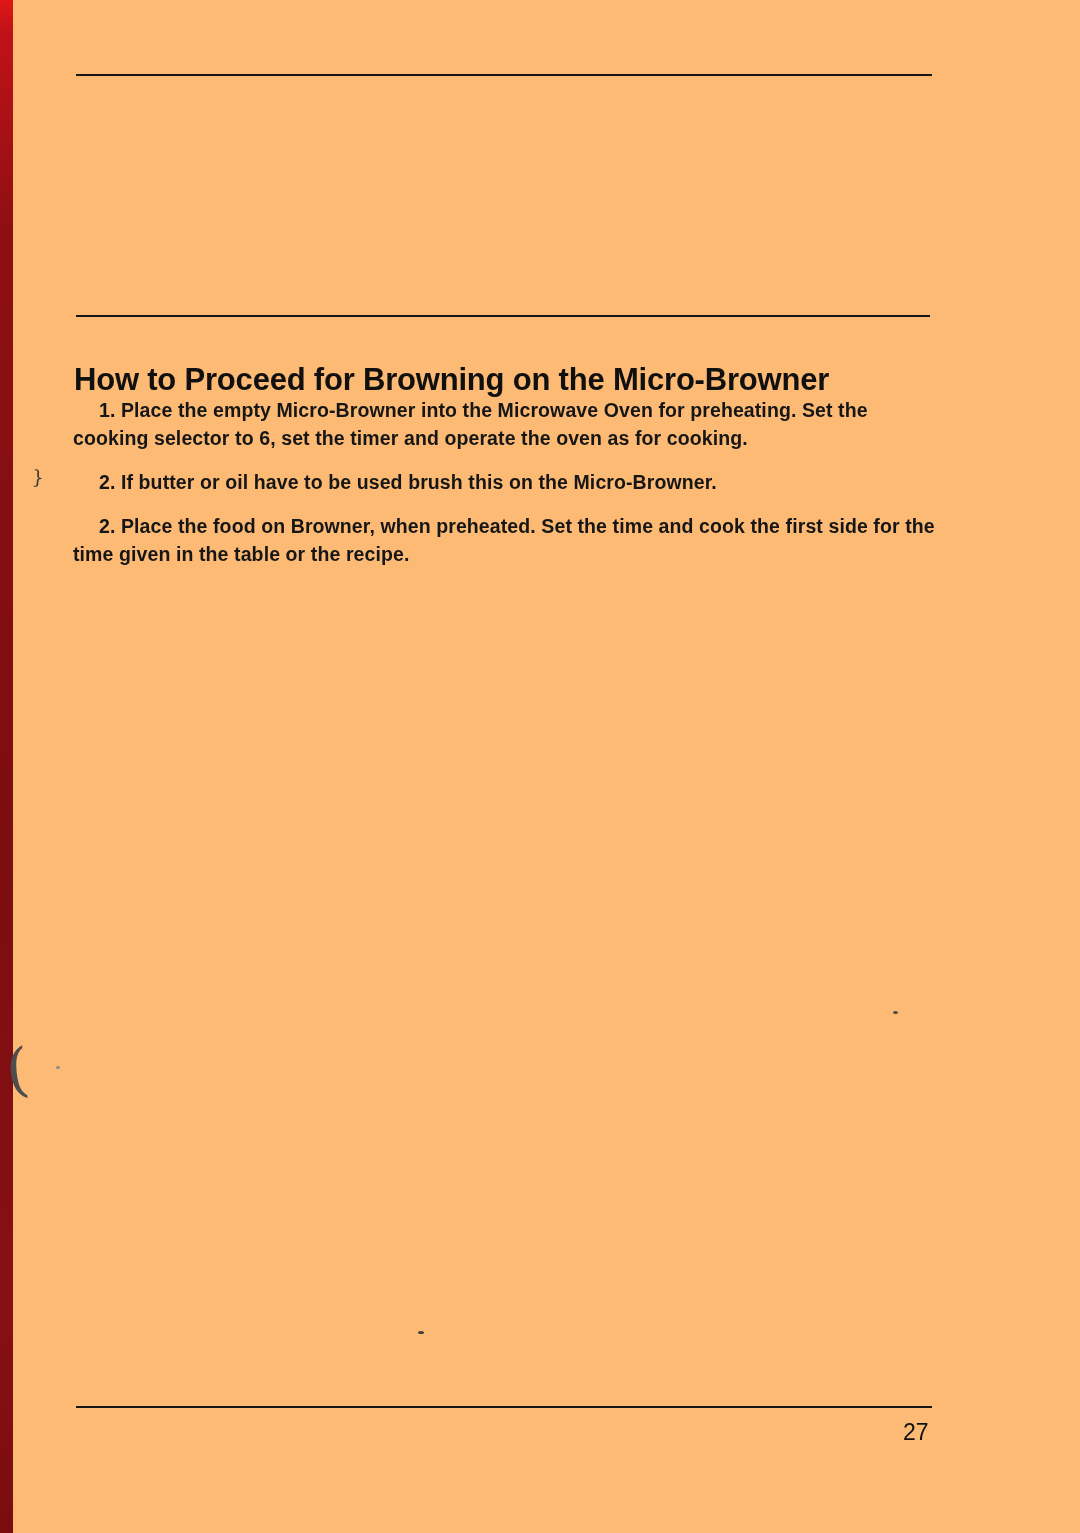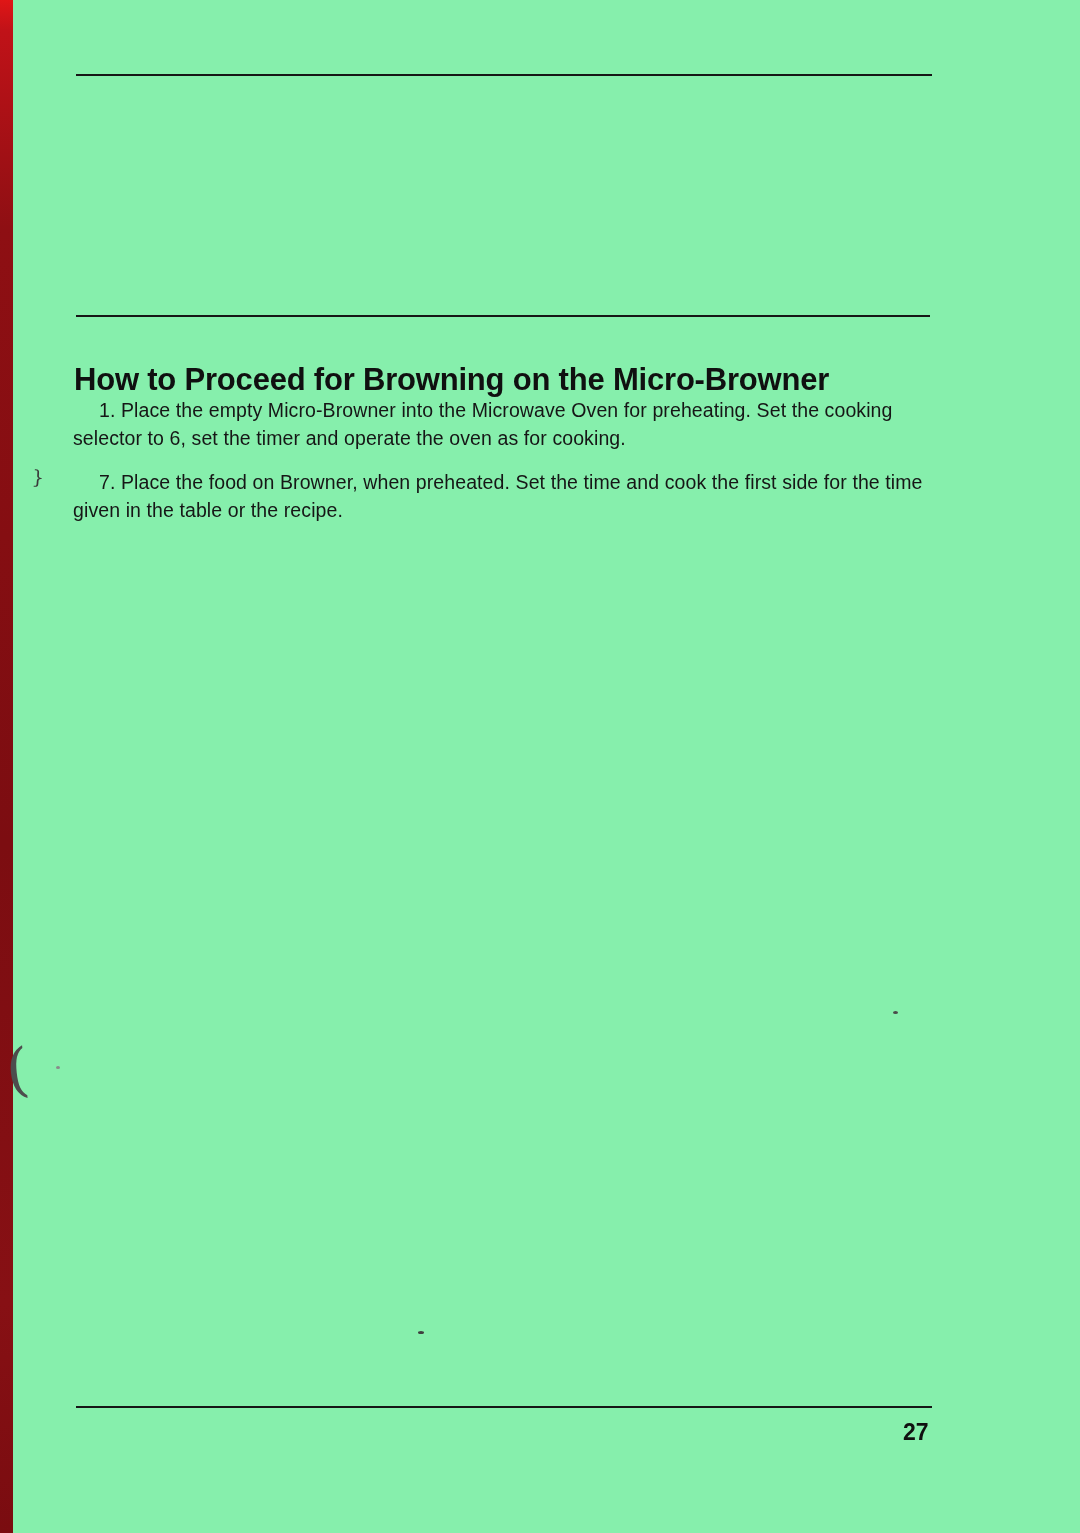--- a/index.html
+++ b/index.html
@@ -4,21 +4,21 @@
 <style>
   html, body {
     margin: 0;
     padding: 0;
     background: #ffffff;
   }
   #page {
     position: relative;
     width: 1080px;
     height: 1533px;
-    background: #86efac;
+    background: #fdba74;
     overflow: hidden;
     font-family: "Liberation Sans", sans-serif;
     color: #141414;
   }
 
   
   .edge-strip {
     position: absolute;
     left: 0; top: 0;
     width: 13px; height: 100%;
@@ -51,32 +51,32 @@
   .body-copy {
     position: absolute;
     left: 73px;
     top: 396px;
     width: 868px;
   }
   .step {
     margin: 0 0 16px 0;
     font-size: 19.5px;
     line-height: 28px;
-    font-weight: 400;
+    font-weight: 700;
     letter-spacing: 0.1px;
     text-indent: 26px;
     color: #161616;
   }
 
   .page-number {
     position: absolute;
     left: 903px;
     top: 1419px;
     font-size: 23px;
-    font-weight: 700;
+    font-weight: 400;
     color: #101010;
   }
 
   
   .margin-mark-top {
     position: absolute;
     left: 32px;
     top: 466px;
     font-size: 19px;
     font-weight: 400;
@@ -126,21 +126,22 @@
 
   <div class="edge-strip"></div>
 
   <div class="rule rule-top"></div>
   <div class="rule rule-mid"></div>
 
   <h1 class="doc-title">How to Proceed for Browning on the Micro-Browner</h1>
 
   <div class="body-copy">
     <p class="step">1. Place the empty Micro-Browner into the Microwave Oven for preheating. Set the cooking selector to 6, set the timer and operate the oven as for cooking.</p>
-    <p class="step">7. Place the food on Browner, when preheated. Set the time and cook the first side for the time given in the table or the recipe.</p>
+    <p class="step">2. If butter or oil have to be used brush this on the Micro-Browner.</p>
+    <p class="step">2. Place the food on Browner, when preheated. Set the time and cook the first side for the time given in the table or the recipe.</p>
   </div>
 
   <span class="margin-mark-top">}</span>
 
   <span class="margin-paren">(</span>
   <span class="paren-speck"></span>
 
   <span class="speck-1"></span>
   <span class="speck-2"></span>
 

